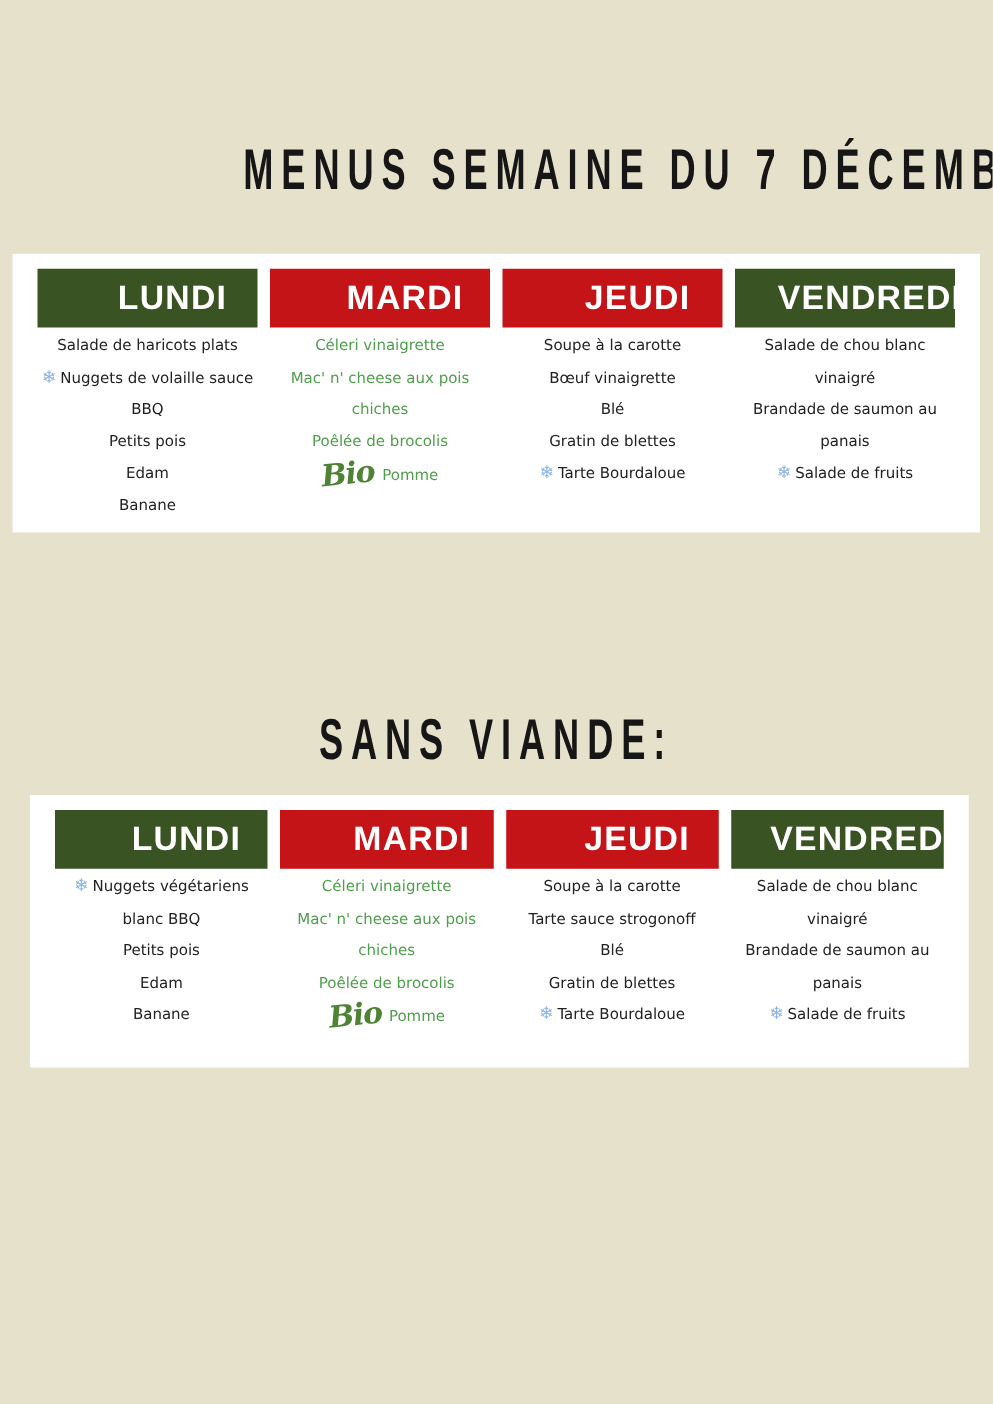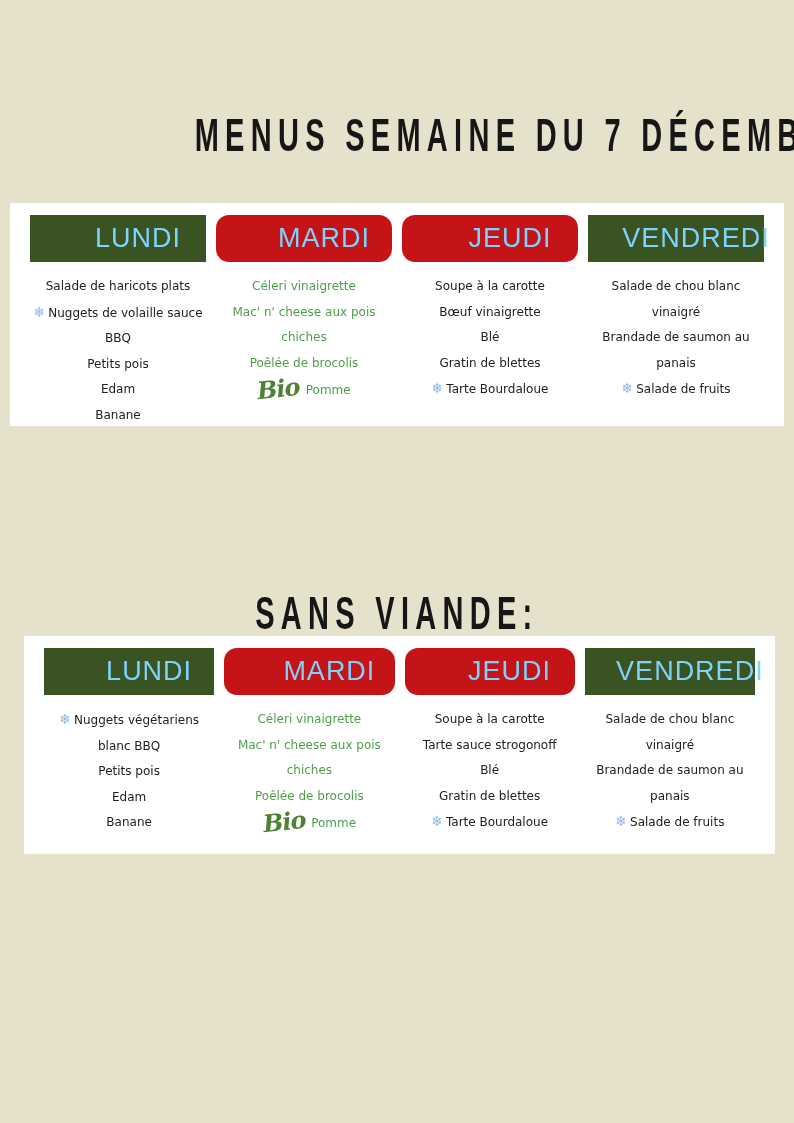--- a/index.html
+++ b/index.html
@@ -18,45 +18,45 @@
   }
   .condensed {
     display:inline-block;
     font-size:46px;
     letter-spacing:10px;
     transform:scaleX(0.63);
     transform-origin:center;
     white-space:pre;
   }
   #title { top:108px; }
-  #subtitle { top:586px; }
+  #subtitle { top:564px; }
 
   .card {
     position:absolute;
     background:#ffffff;
     display:flex; gap:10px;
     padding:12px 20px 0 20px;
     box-sizing:border-box;
   }
   #card-0 { left:10px; top:203px; width:774px; height:223px; }
   #card-1 { left:24px; top:636px; width:751px; height:218px; }
 
   .day-col { flex:1 1 0; min-width:0; display:flex; flex-direction:column; }
   .day-header {
     height:47px; flex:0 0 47px;
     display:flex; align-items:center; justify-content:center;
-    color:#7dd3fc;
+    color:#ffffff;
     font-family:"Liberation Sans", sans-serif;
-    font-size:27px; font-weight:normal; letter-spacing:1px;padding-left:40px;
+    font-size:27px; font-weight:bold; letter-spacing:1px;padding-left:40px;
   }
   .day-header.green { background:var(--header-green,#3a5323); }
-  .day-header.red   { background:var(--header-red,#c41418);border-radius:13px; }
+  .day-header.red   { background:var(--header-red,#c41418); }
 
   .items {
-    margin-top:12px;
+    margin-top:2px;
     text-align:center;
     font-size:12px;
     line-height:25.5px;
     color:var(--item-dark,#222222);
   }
   .day-col.green-text .items { color:var(--item-green,#4f9e4b); }
   .menu-item { white-space:pre; }
   .item-text { white-space:pre; }
 
   .snowflake-icon {

